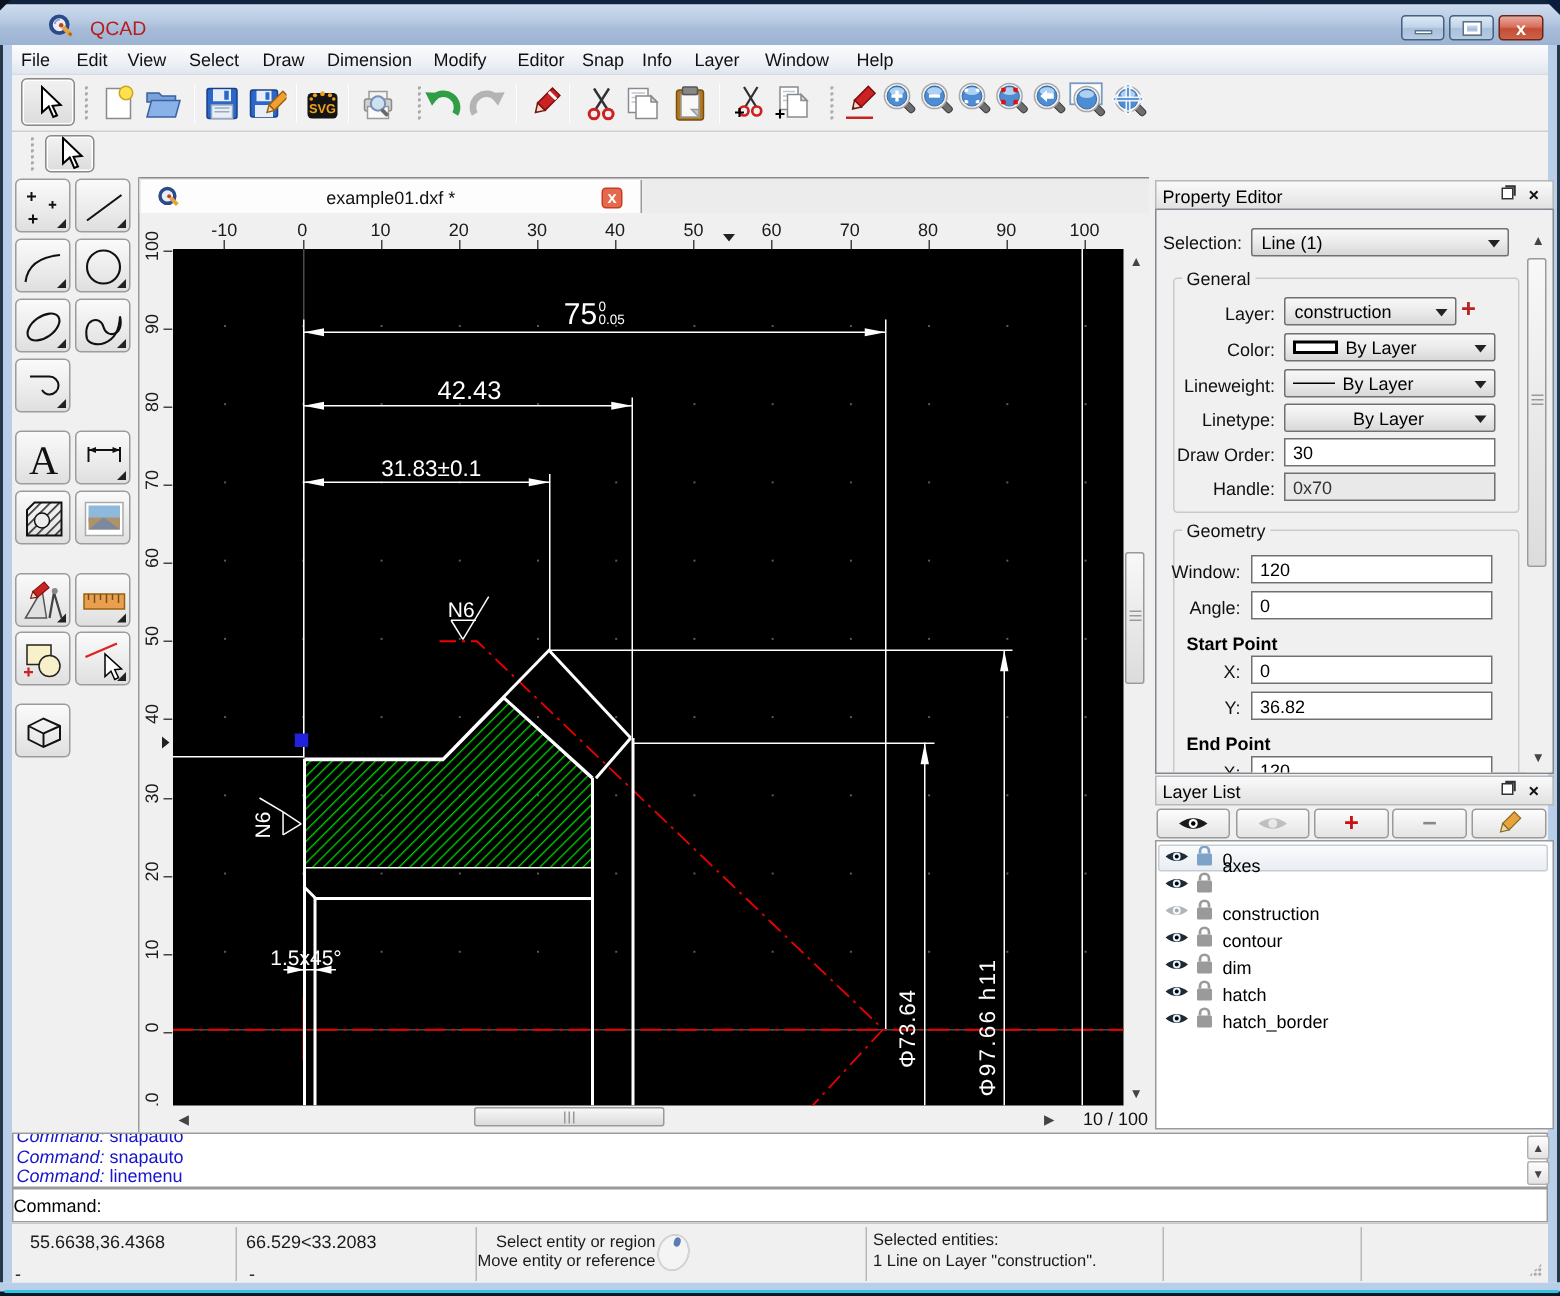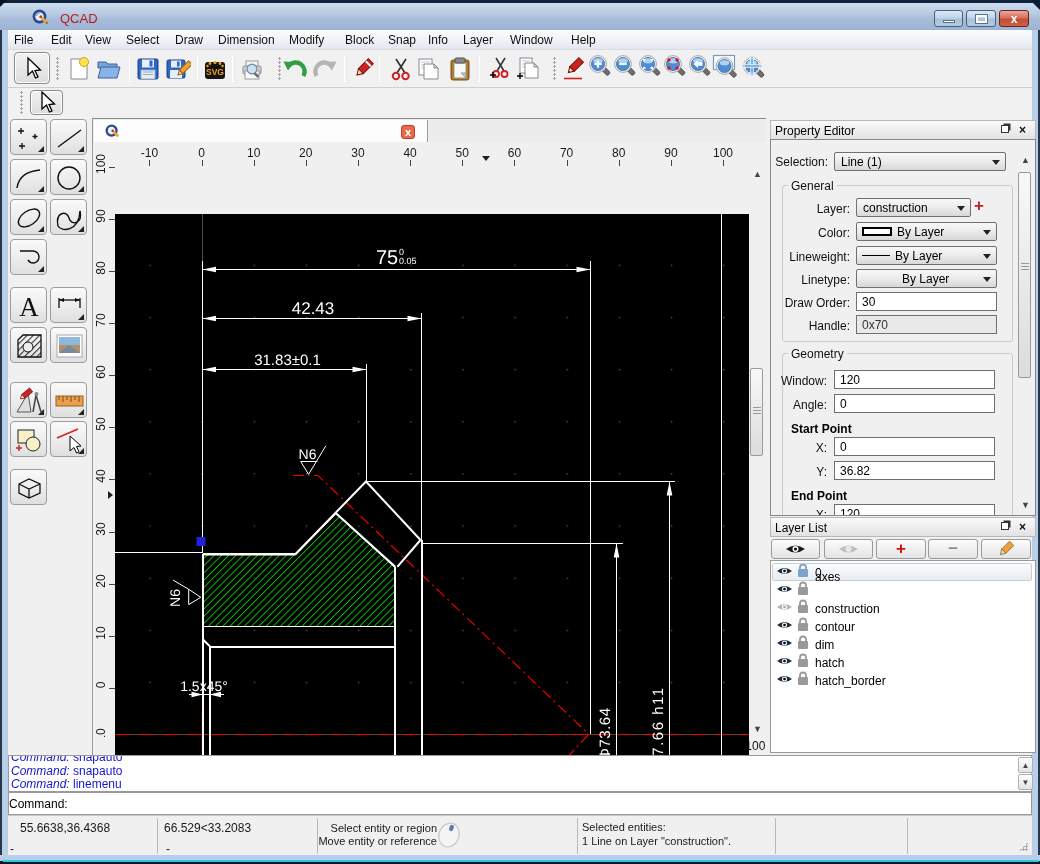--- a/index.html
+++ b/index.html
@@ -42,21 +42,21 @@
 #viewborder { left:92px; top:118px; width:676px; height:637px; background:#f0f0f0; border-left:1px solid #9a9a9a; }
 #tabbar { left:93px; top:118px; width:675px; height:24px; background:#ececec; border-top:1px solid #8a8a8a; }
 #tab { position:absolute; left:1px; top:1px; width:334px; height:24px; background:#fdfdfd; border-right:1px solid #9a9a9a; }
 #tabtext { position:absolute; left:0; right:0; top:5px; text-align:center; font-size:12px; color:#111; }
 #tabclose { position:absolute; left:307px; top:5px; width:14px; height:14px; background:#e46a4e; border:1px solid #c83d22; border-radius:3px; color:#fff; font-size:11px; font-weight:bold; text-align:center; line-height:13px; }
 #rulertop { left:115px; top:142px; width:634px; height:24px; background:#f0f0f0; overflow:hidden; }
 #rulerleft { transform:translateZ(0);  left:93px; top:142px; width:22px; height:595px; background:#f0f0f0; overflow:hidden; }
 .rlab { position:absolute; font-size:12px; color:#1a1a1a; opacity:0.999; }
 .rtick { position:absolute; width:1px; height:6px; background:#444; bottom:0; }
 .rtickl { position:absolute; height:1px; width:6px; background:#444; right:0; }
-#canvas { left:115px; top:166px; width:634px; height:571px; background:#000;margin-top:48px; }
+#canvas { left:115px; top:166px; width:634px; height:571px; background:#000; }
 
 .sbar { background:#f0f0f0; }
 .sthumb { position:absolute; background:linear-gradient(180deg,#f8f8f8,#dcdcdc); border:1px solid #9a9a9a; border-radius:2px; }
 .arr { position:absolute; font-size:9px; color:#444; }
 
 #rightpane { left:766px; top:118px; width:266px; height:637px; background:#f0f0f0; }
 .ptitle { position:absolute; left:4px; width:266px; height:20px; background:linear-gradient(180deg,#fafafa,#e2e2e2); border:1px solid #b8b8b8; }
 .ptitle .t { position:absolute; left:4px; top:3px; font-size:12px; color:#000; }
 .pbox { position:absolute; border:1px solid #828790; background:#f0f0f0; }
 .lab { position:absolute; font-size:12px; color:#101010; text-align:right; }
@@ -110,21 +110,21 @@
 <div class="abs winbtn close" style="left:999px;width:30px;color:#fff;font-size:12px;font-weight:bold;text-align:center;line-height:16px;">x</div>
 
 <div class="abs" id="menubar"></div>
 <div class="menuitem" style="left:14px;top:33px;">File</div>
 <div class="menuitem" style="left:51px;top:33px;">Edit</div>
 <div class="menuitem" style="left:85px;top:33px;">View</div>
 <div class="menuitem" style="left:126px;top:33px;">Select</div>
 <div class="menuitem" style="left:175px;top:33px;">Draw</div>
 <div class="menuitem" style="left:218px;top:33px;">Dimension</div>
 <div class="menuitem" style="left:289px;top:33px;">Modify</div>
-<div class="menuitem" style="left:345px;top:33px;">Block</div>
+<div class="menuitem" style="left:345px;top:33px;">Editor</div>
 <div class="menuitem" style="left:388px;top:33px;">Snap</div>
 <div class="menuitem" style="left:428px;top:33px;">Info</div>
 <div class="menuitem" style="left:463px;top:33px;">Layer</div>
 <div class="menuitem" style="left:510px;top:33px;">Window</div>
 <div class="menuitem" style="left:571px;top:33px;">Help</div>
 
 <div class="abs" id="toolbar1">
 <div class="selbtn" style="left:6.0px;top:2px;width:36px;height:32px;">
   <svg width="34" height="30" viewBox="0 0 34 30">
         <path d="M13 5 L13 22 L17.5 18 L20.5 25 L23 24 L20 17.5 L25.5 17 Z" fill="#fff" stroke="#000" stroke-width="1.3"></path>
@@ -414,20 +414,21 @@
 </div>
 
 <div class="abs" id="viewborder"></div>
 <div class="abs" id="tabbar">
   <div id="tab">
     <svg class="abs" style="left:11px;top:4px;" width="15" height="15" viewBox="0 0 17 17">
       <circle cx="7.5" cy="7.5" r="5.6" fill="#e9eef6" stroke="#2a4a8a" stroke-width="2.6"></circle>
       <path d="M10 9 l5 5" stroke="#e8a33d" stroke-width="3"></path>
       <circle cx="8.8" cy="7.8" r="1.5" fill="#c04020"></circle>
     </svg>
+    <div id="tabtext">example01.dxf *</div>
     <div id="tabclose">x</div>
   </div>
 </div>
 <div class="abs" id="rulertop">
   <div class="rlab" style="left:14.5px;top:4px;width:40px;text-align:center;">-10</div>
   <div class="rlab" style="left:66.5px;top:4px;width:40px;text-align:center;">0</div>
   <div class="rlab" style="left:118.7px;top:4px;width:40px;text-align:center;">10</div>
   <div class="rlab" style="left:170.8px;top:4px;width:40px;text-align:center;">20</div>
   <div class="rlab" style="left:223px;top:4px;width:40px;text-align:center;">30</div>
   <div class="rlab" style="left:275.1px;top:4px;width:40px;text-align:center;">40</div>

